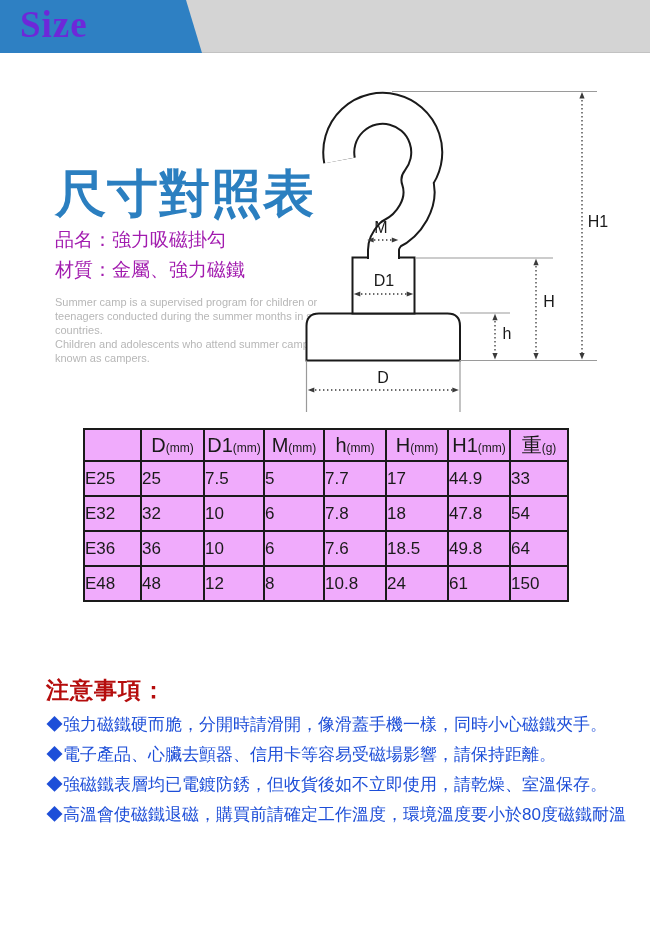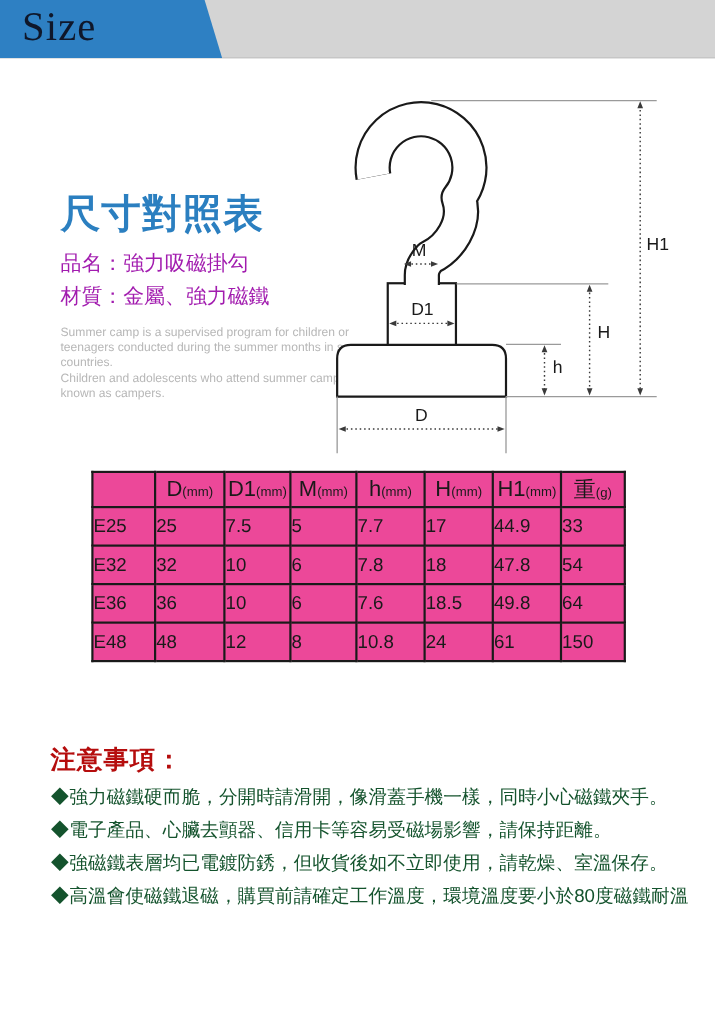--- a/index.html
+++ b/index.html
@@ -21,64 +21,64 @@
   }
   .header-blue {
     position: absolute; left: 0; top: 0;
     width: 230px; height: 53px;
     background: #2e80c3;
     clip-path: polygon(0 0, 186px 0, 202px 53px, 0 53px);
   }
   .size-badge {
     position: absolute; left: 20px; top: 3px;
     font-family: "Liberation Serif", serif;
-    font-weight: normal; font-size: 37px;
-    color: #0f172a; letter-spacing: 1px;
+    font-weight: bold; font-size: 37px;
+    color: #6d28d9; letter-spacing: 1px;
   }
 
   
   .intro { position: absolute; left: 55px; top: 172px; width: 268px; }
   .intro-title {
-    font-size: 36px; line-height: 44px; font-weight: bold;
+    font-size: 51px; line-height: 44px; font-weight: bold;
     color: #2b7fc0; letter-spacing: 1px; white-space: nowrap;
   }
   .intro-line { font-size: 19px; line-height: 24px; color: #a21caf; white-space: nowrap; }
   .intro-line.first { margin-top: 12px; }
   .intro-line.second { margin-top: 6px; }
   .intro-caption { margin-top: 13px; }
   .caption-line { font-size: 11px; line-height: 14px; color: #b7b7b7; white-space: nowrap; }
 
   
   .diagram-svg { position: absolute; left: 280px; top: 80px; }
 
   
   .spec-table {
     position: absolute; left: 83px; top: 428px;
     border-collapse: collapse; table-layout: fixed;
   }
   .spec-table th, .spec-table td {
     border: 2px solid #1a1a1a;
     vertical-align: middle;
     font-weight: normal; color: #1a1a1a;
-    background: #ec4899;
+    background: #f0abfc;
   }
   .spec-table th { height: 32px; }
   .spec-table td { height: 35px; font-size: 17px; }
   .h-main { font-size: 20px; }
   .h-unit { font-size: 12px; }
   .row-name { font-size: 20px; }
 
   
   .notes { position: absolute; left: 46px; top: 676px; width: 586px; }
   .notes-title {
     font-size: 23px; line-height: 28px; font-weight: bold;
     color: #b50d0d; letter-spacing: 1px;
   }
   .notes-lines { margin-top: 6px; }
-  .note-line { font-size: 17px; line-height: 30px; color: #14532d; white-space: nowrap; }
+  .note-line { font-size: 17px; line-height: 30px; color: #1d4ed8; white-space: nowrap; }
   .note-line.indent { padding-left: 17px; }
 </style>
 </head>
 <body>
 
 <div class="header-bar">
   <div class="header-blue"></div>
   <div class="size-badge">Size</div>
 </div>
 

